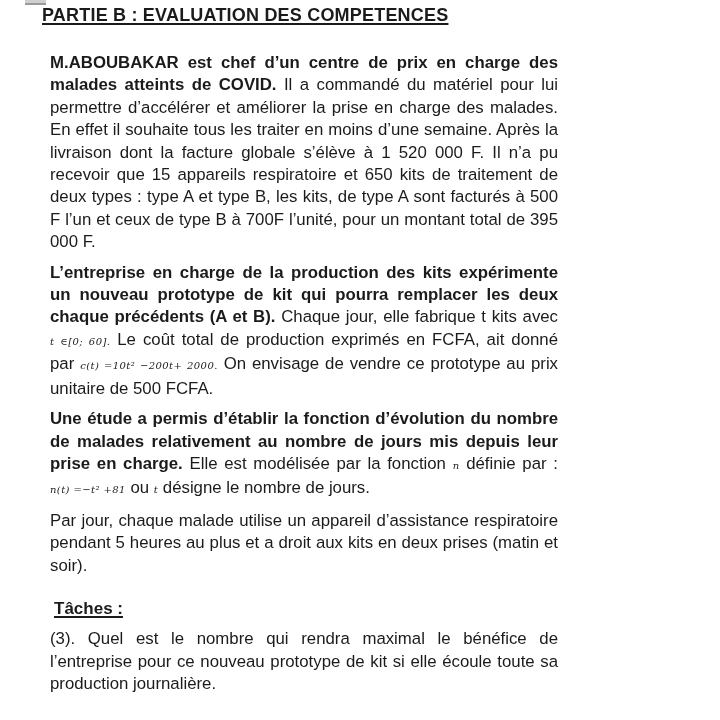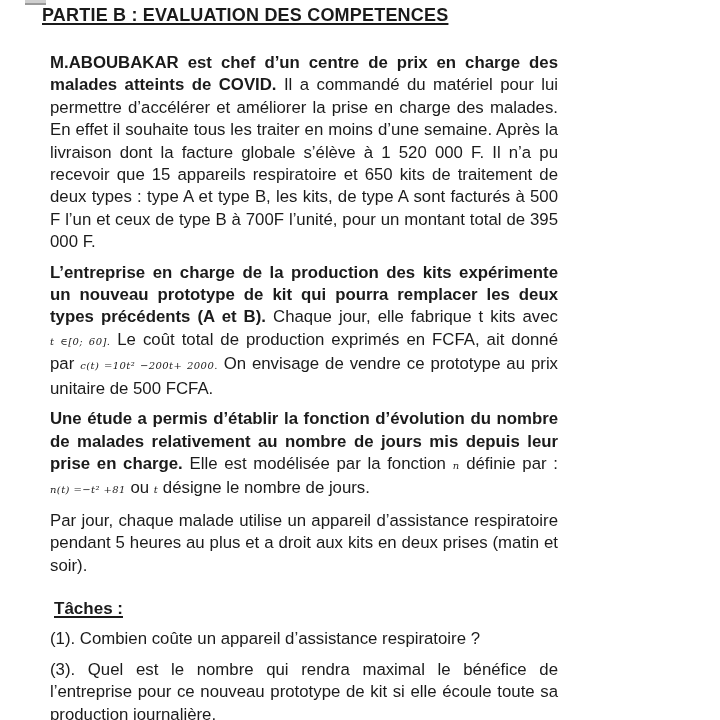--- a/index.html
+++ b/index.html
@@ -83,21 +83,21 @@
   <div class="artifact artifact-right"></div>
 
   <h1 class="title"><span class="u">PARTIE B : EVALUATION DES COMPETENCES</span></h1>
 
   <p class="para">
     <b>M.ABOUBAKAR est chef d’un centre de prix en charge des malades atteints de COVID.</b>
     <span>Il a commandé du matériel pour lui permettre d’accélérer et améliorer la prise en charge des malades. En effet il souhaite tous les traiter en moins d’une semaine. Après la livraison dont la facture globale s’élève à 1 520 000 F. Il n’a pu recevoir que 15 appareils respiratoire et 650 kits de traitement de deux types : type A et type B, les kits, de type A sont facturés à 500 F l’un et ceux de type B à 700F l’unité, pour un montant total de 395 000 F.</span>
   </p>
 
   <p class="para">
-    <b>L’entreprise en charge de la production des kits expérimente un nouveau prototype de kit qui pourra remplacer les deux types précédents (A et B).</b>
+    <b>L’entreprise en charge de la production des kits expérimente un nouveau prototype de kit qui pourra remplacer les deux chaque précédents (A et B).</b>
     <span>Chaque jour, elle fabrique t kits avec</span>
     <span class="math">t ∈[0; 60].</span>
     <span>Le coût total de production exprimés en FCFA, ait donné par</span>
     <span class="math">c(t) =10t² −200t+ 2000.</span>
     <span>On envisage de vendre ce prototype au prix unitaire de 500 FCFA.</span>
   </p>
 
   <p class="para">
     <b>Une étude a permis d’établir la fonction d’évolution du nombre de malades relativement au nombre de jours mis depuis leur prise en charge.</b>
     <span>Elle est modélisée par la fonction</span>
@@ -108,22 +108,19 @@
     <span class="math">t</span>
     <span>désigne le nombre de jours.</span>
   </p>
 
   <p class="para">
     <span>Par jour, chaque malade utilise un appareil d’assistance respiratoire pendant 5 heures au plus et a droit aux kits en deux prises (matin et soir).</span>
   </p>
 
   <h2 class="tasks-heading"><span class="u">Tâches :</span></h2>
 
-  <p class="para">
-    <span>(1). Combien coûte un appareil d’assistance respiratoire ?</span>
-  </p>
 
 
   <p class="para">
     <span>(3). Quel est le nombre qui rendra maximal le bénéfice de l’entreprise pour ce nouveau prototype de kit si  elle écoule toute sa production journalière.</span>
   </p>
 
 </div>
 
 </body></html>

